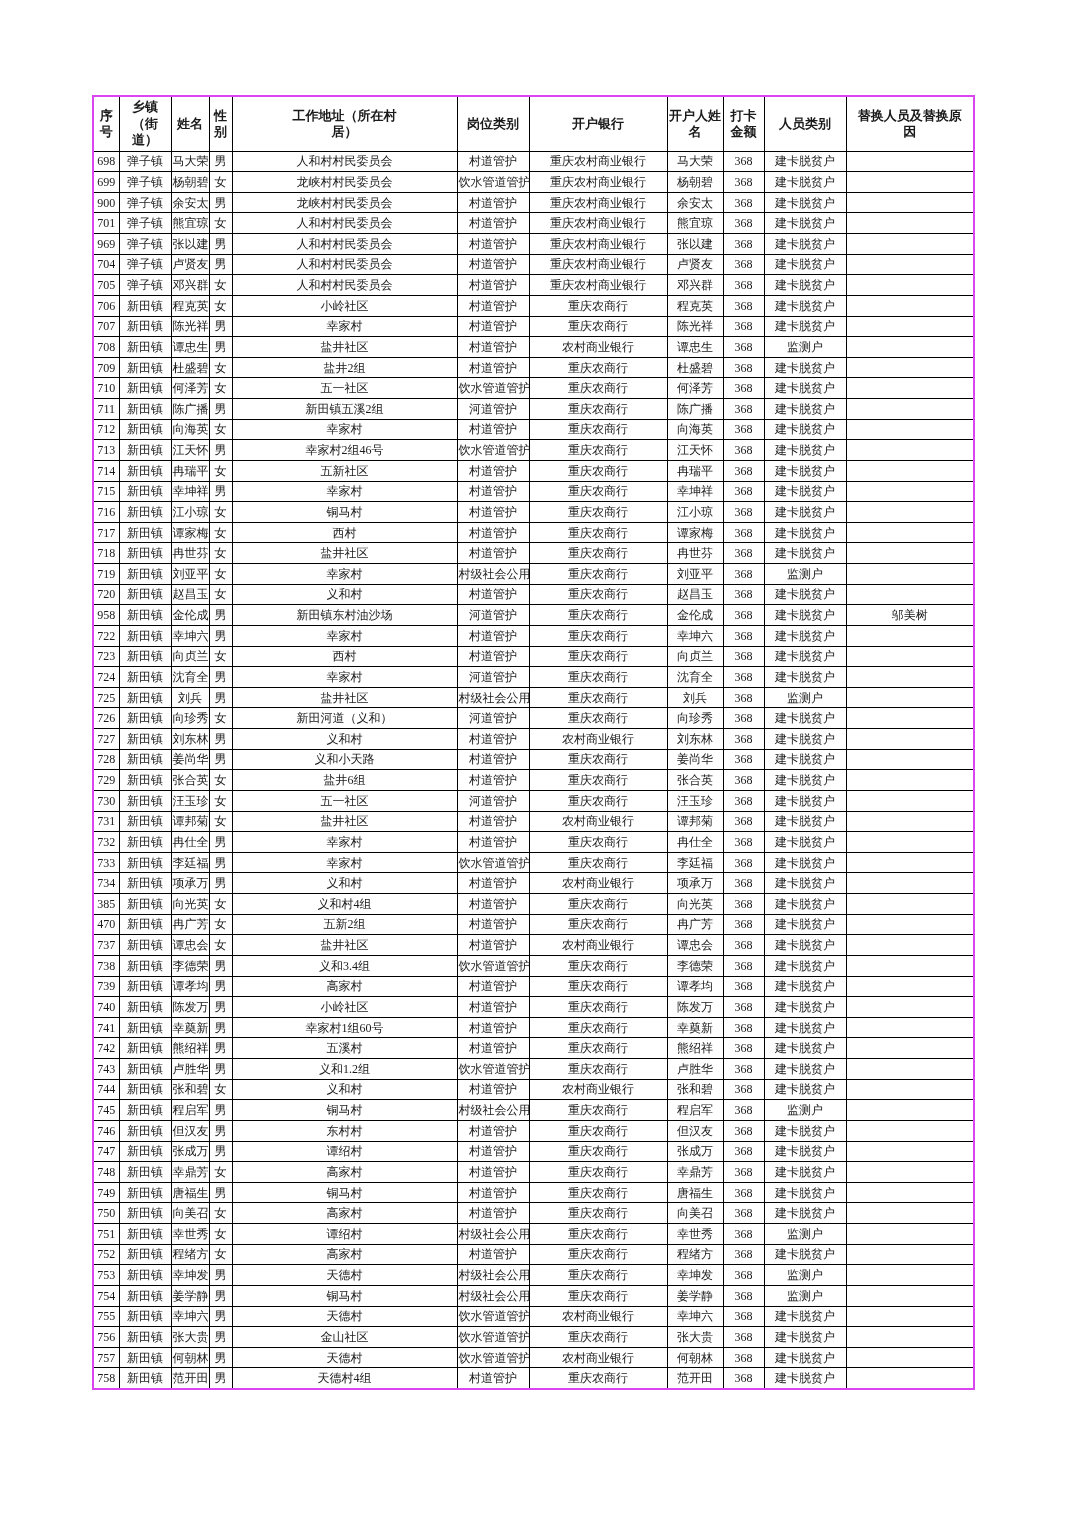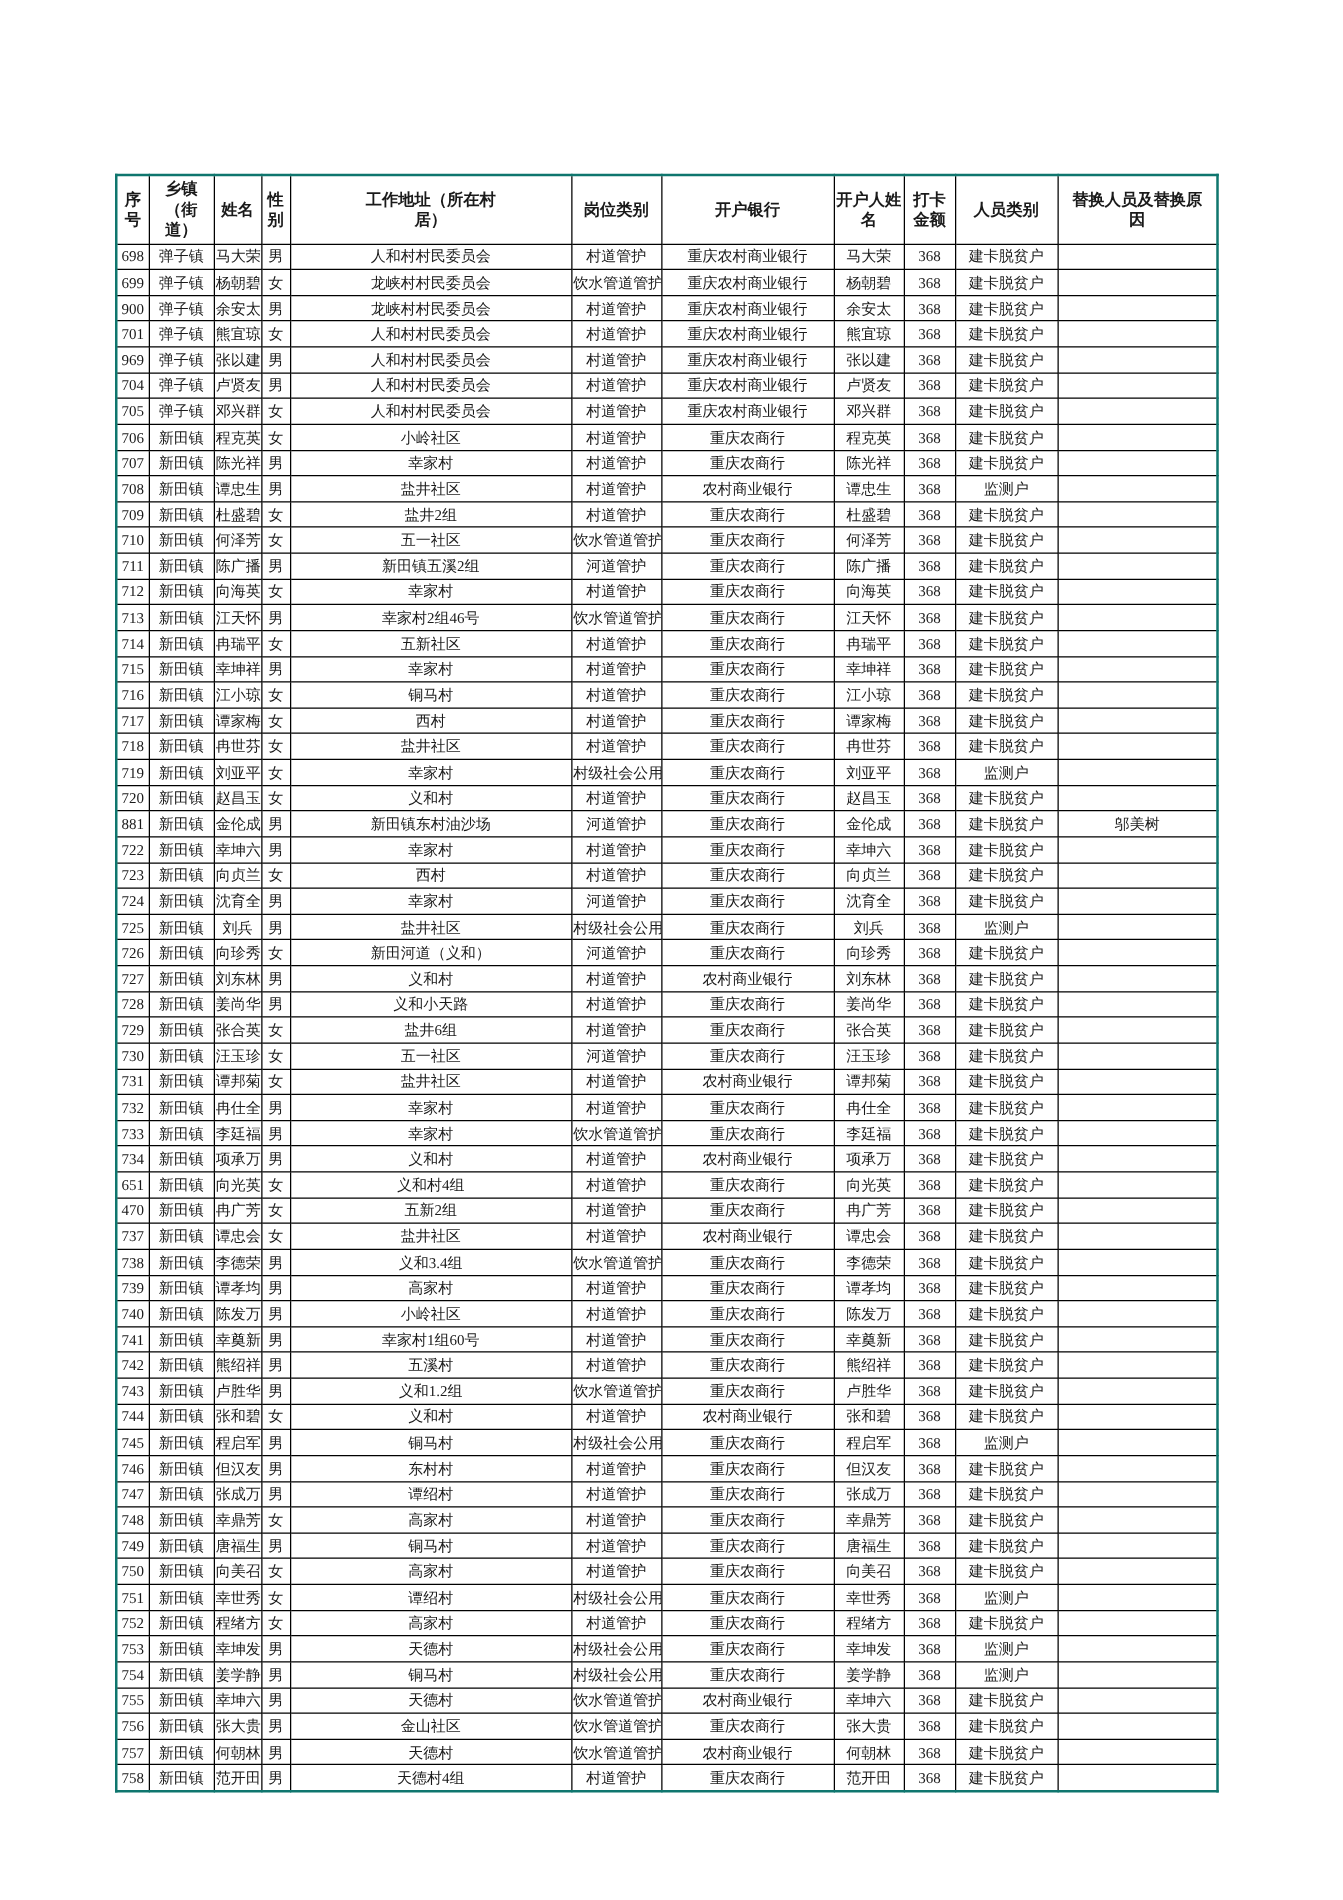--- a/index.html
+++ b/index.html
@@ -14,22 +14,21 @@
     width: 1074px; height: 1520px;
     background: #ffffff;
     overflow: hidden;
   }
   table.roster {
     position: absolute;
     left: 92px; top: 95px;
     width: 881px;
     border-collapse: collapse;
     table-layout: fixed;
-    border: 2px solid #0f766e;
-    margin-top: 44px;
+    border: 2px solid #d946ef;
   }
   table.roster th, table.roster td {
     border: 1px solid #000;
     padding: 0 1px;
     text-align: center;
     vertical-align: middle;
     overflow: hidden;
     color: #1a1a1a;
   }
   thead tr { height: 55px; }
@@ -374,21 +373,21 @@
           <td>女</td>
           <td>义和村</td>
           <td>村道管护</td>
           <td>重庆农商行</td>
           <td>赵昌玉</td>
           <td>368</td>
           <td>建卡脱贫户</td>
           <td></td>
         </tr>
         <tr>
-          <td>881</td>
+          <td>958</td>
           <td>新田镇</td>
           <td>金伦成</td>
           <td>男</td>
           <td>新田镇东村油沙场</td>
           <td>河道管护</td>
           <td>重庆农商行</td>
           <td>金伦成</td>
           <td>368</td>
           <td>建卡脱贫户</td>
           <td>邬美树</td>
@@ -556,21 +555,21 @@
           <td>男</td>
           <td>义和村</td>
           <td>村道管护</td>
           <td>农村商业银行</td>
           <td>项承万</td>
           <td>368</td>
           <td>建卡脱贫户</td>
           <td></td>
         </tr>
         <tr>
-          <td>651</td>
+          <td>385</td>
           <td>新田镇</td>
           <td>向光英</td>
           <td>女</td>
           <td>义和村4组</td>
           <td>村道管护</td>
           <td>重庆农商行</td>
           <td>向光英</td>
           <td>368</td>
           <td>建卡脱贫户</td>
           <td></td>

